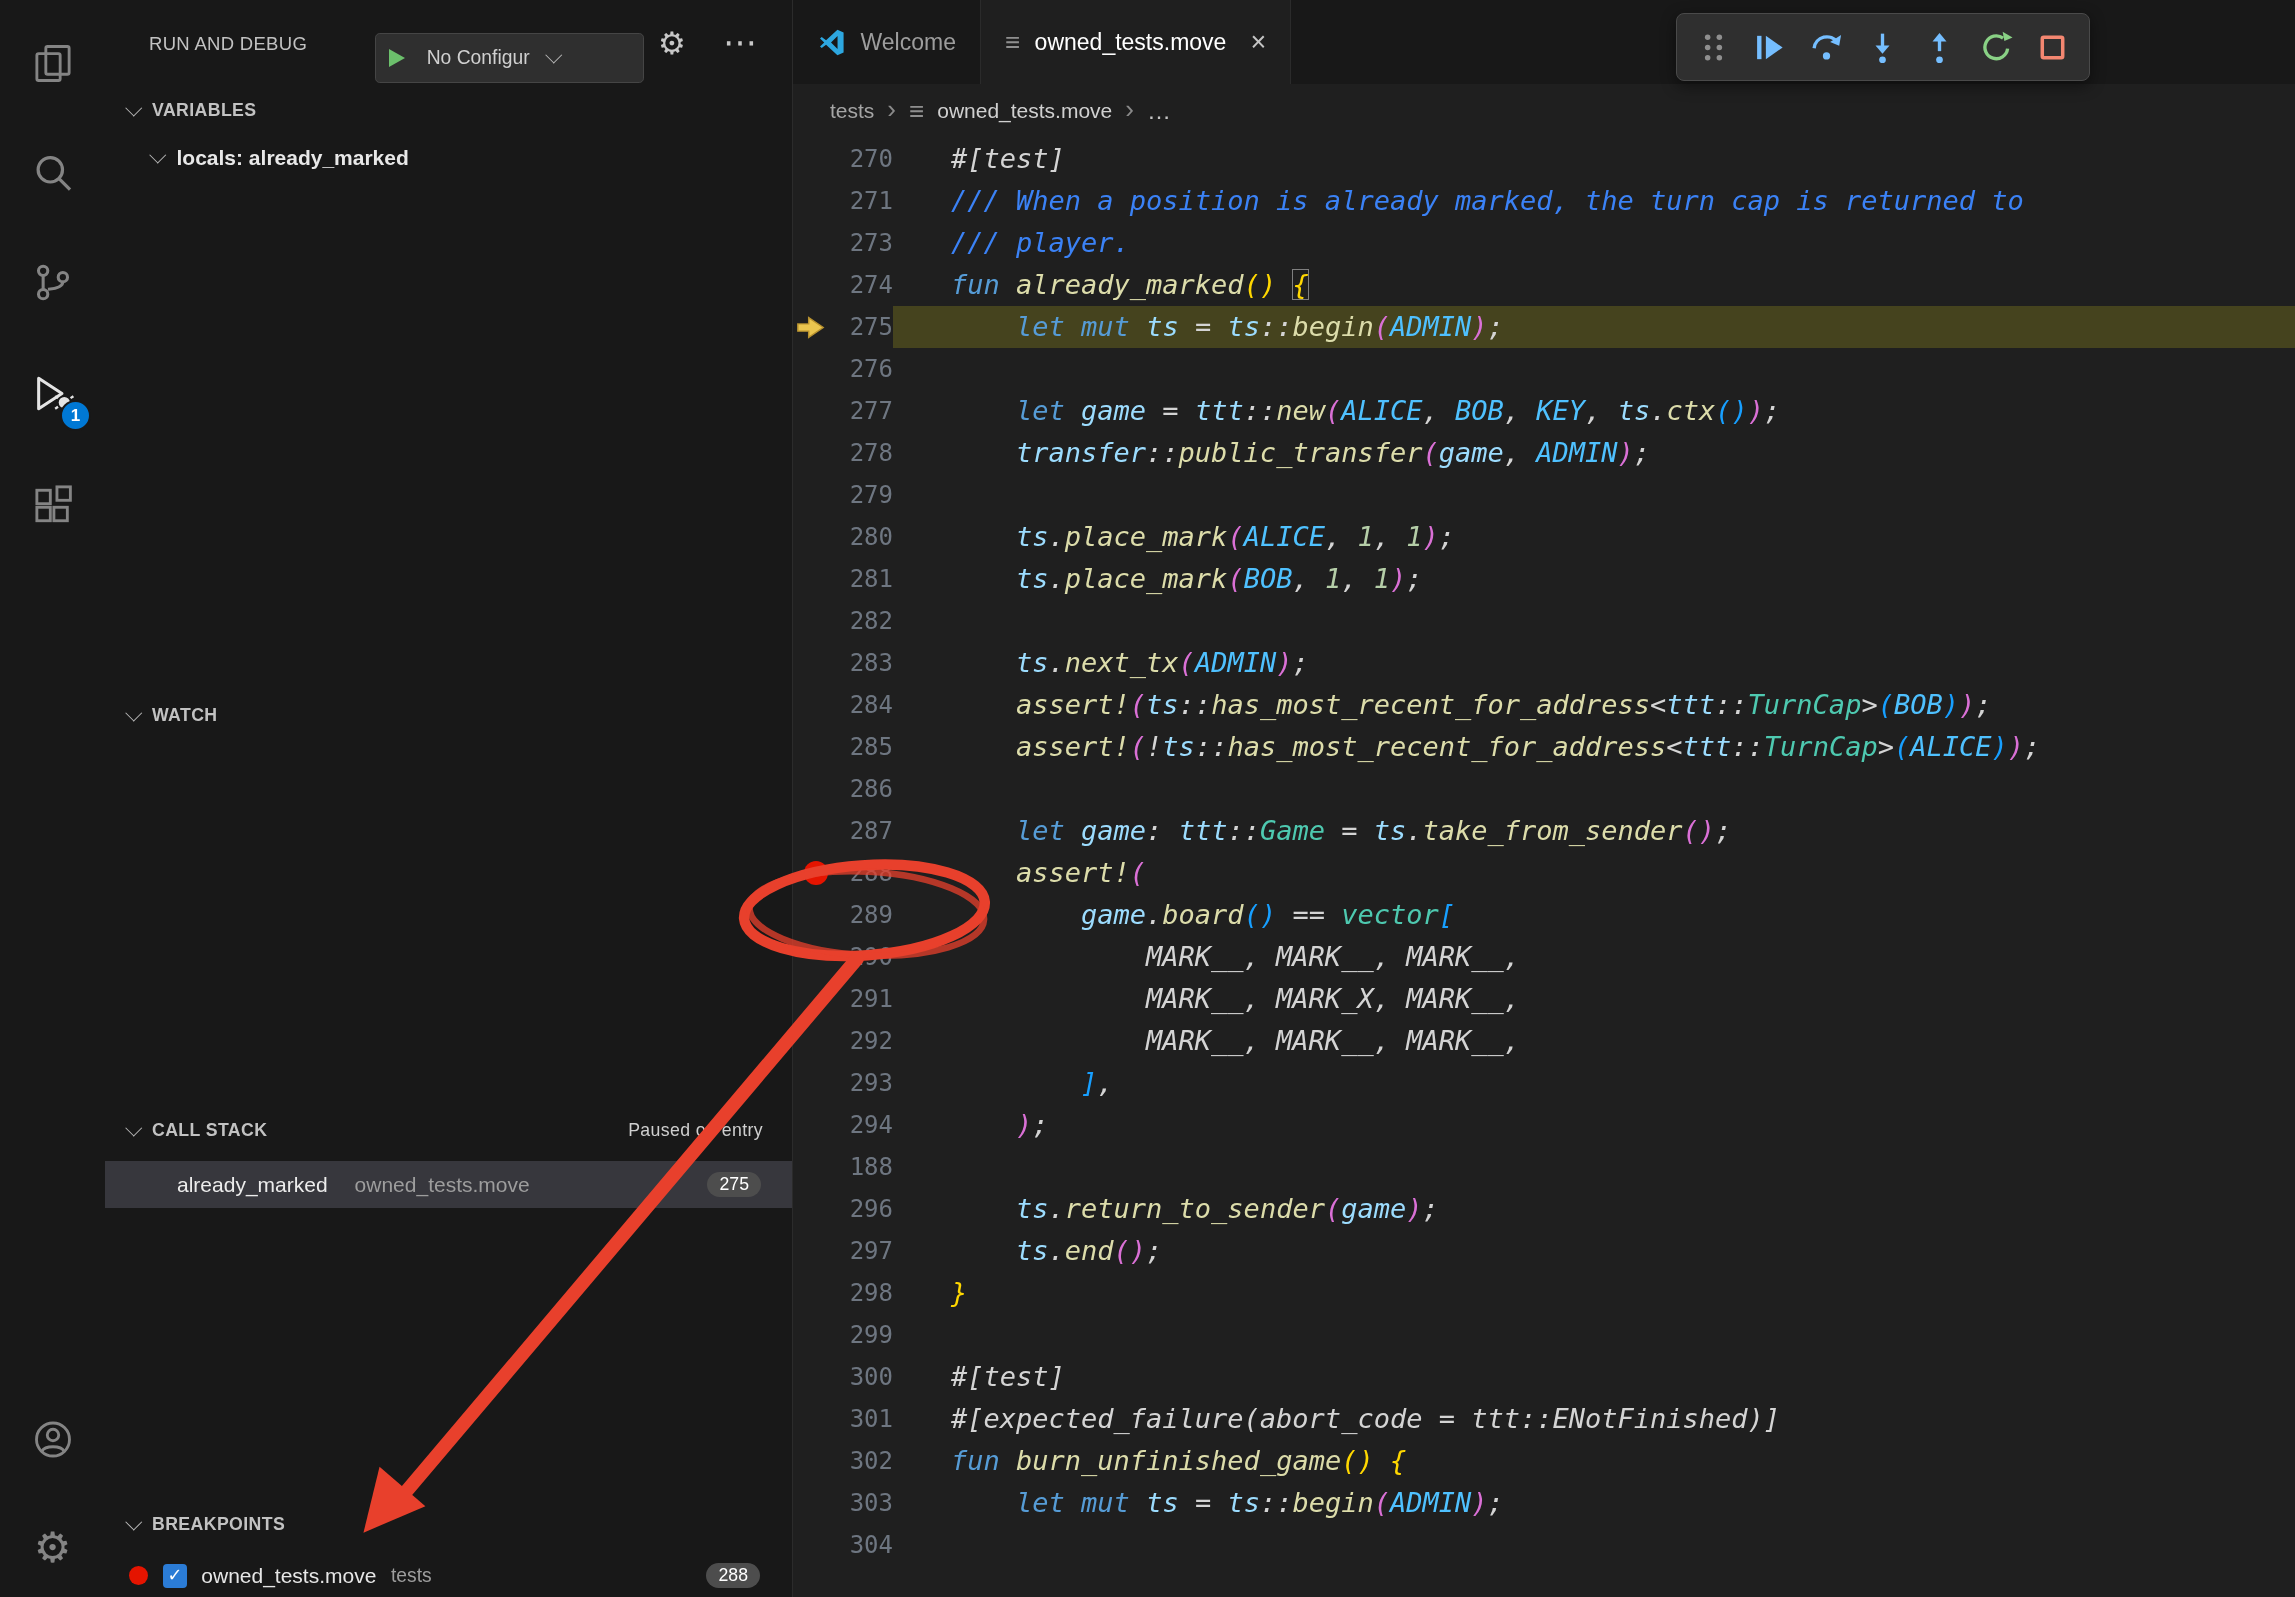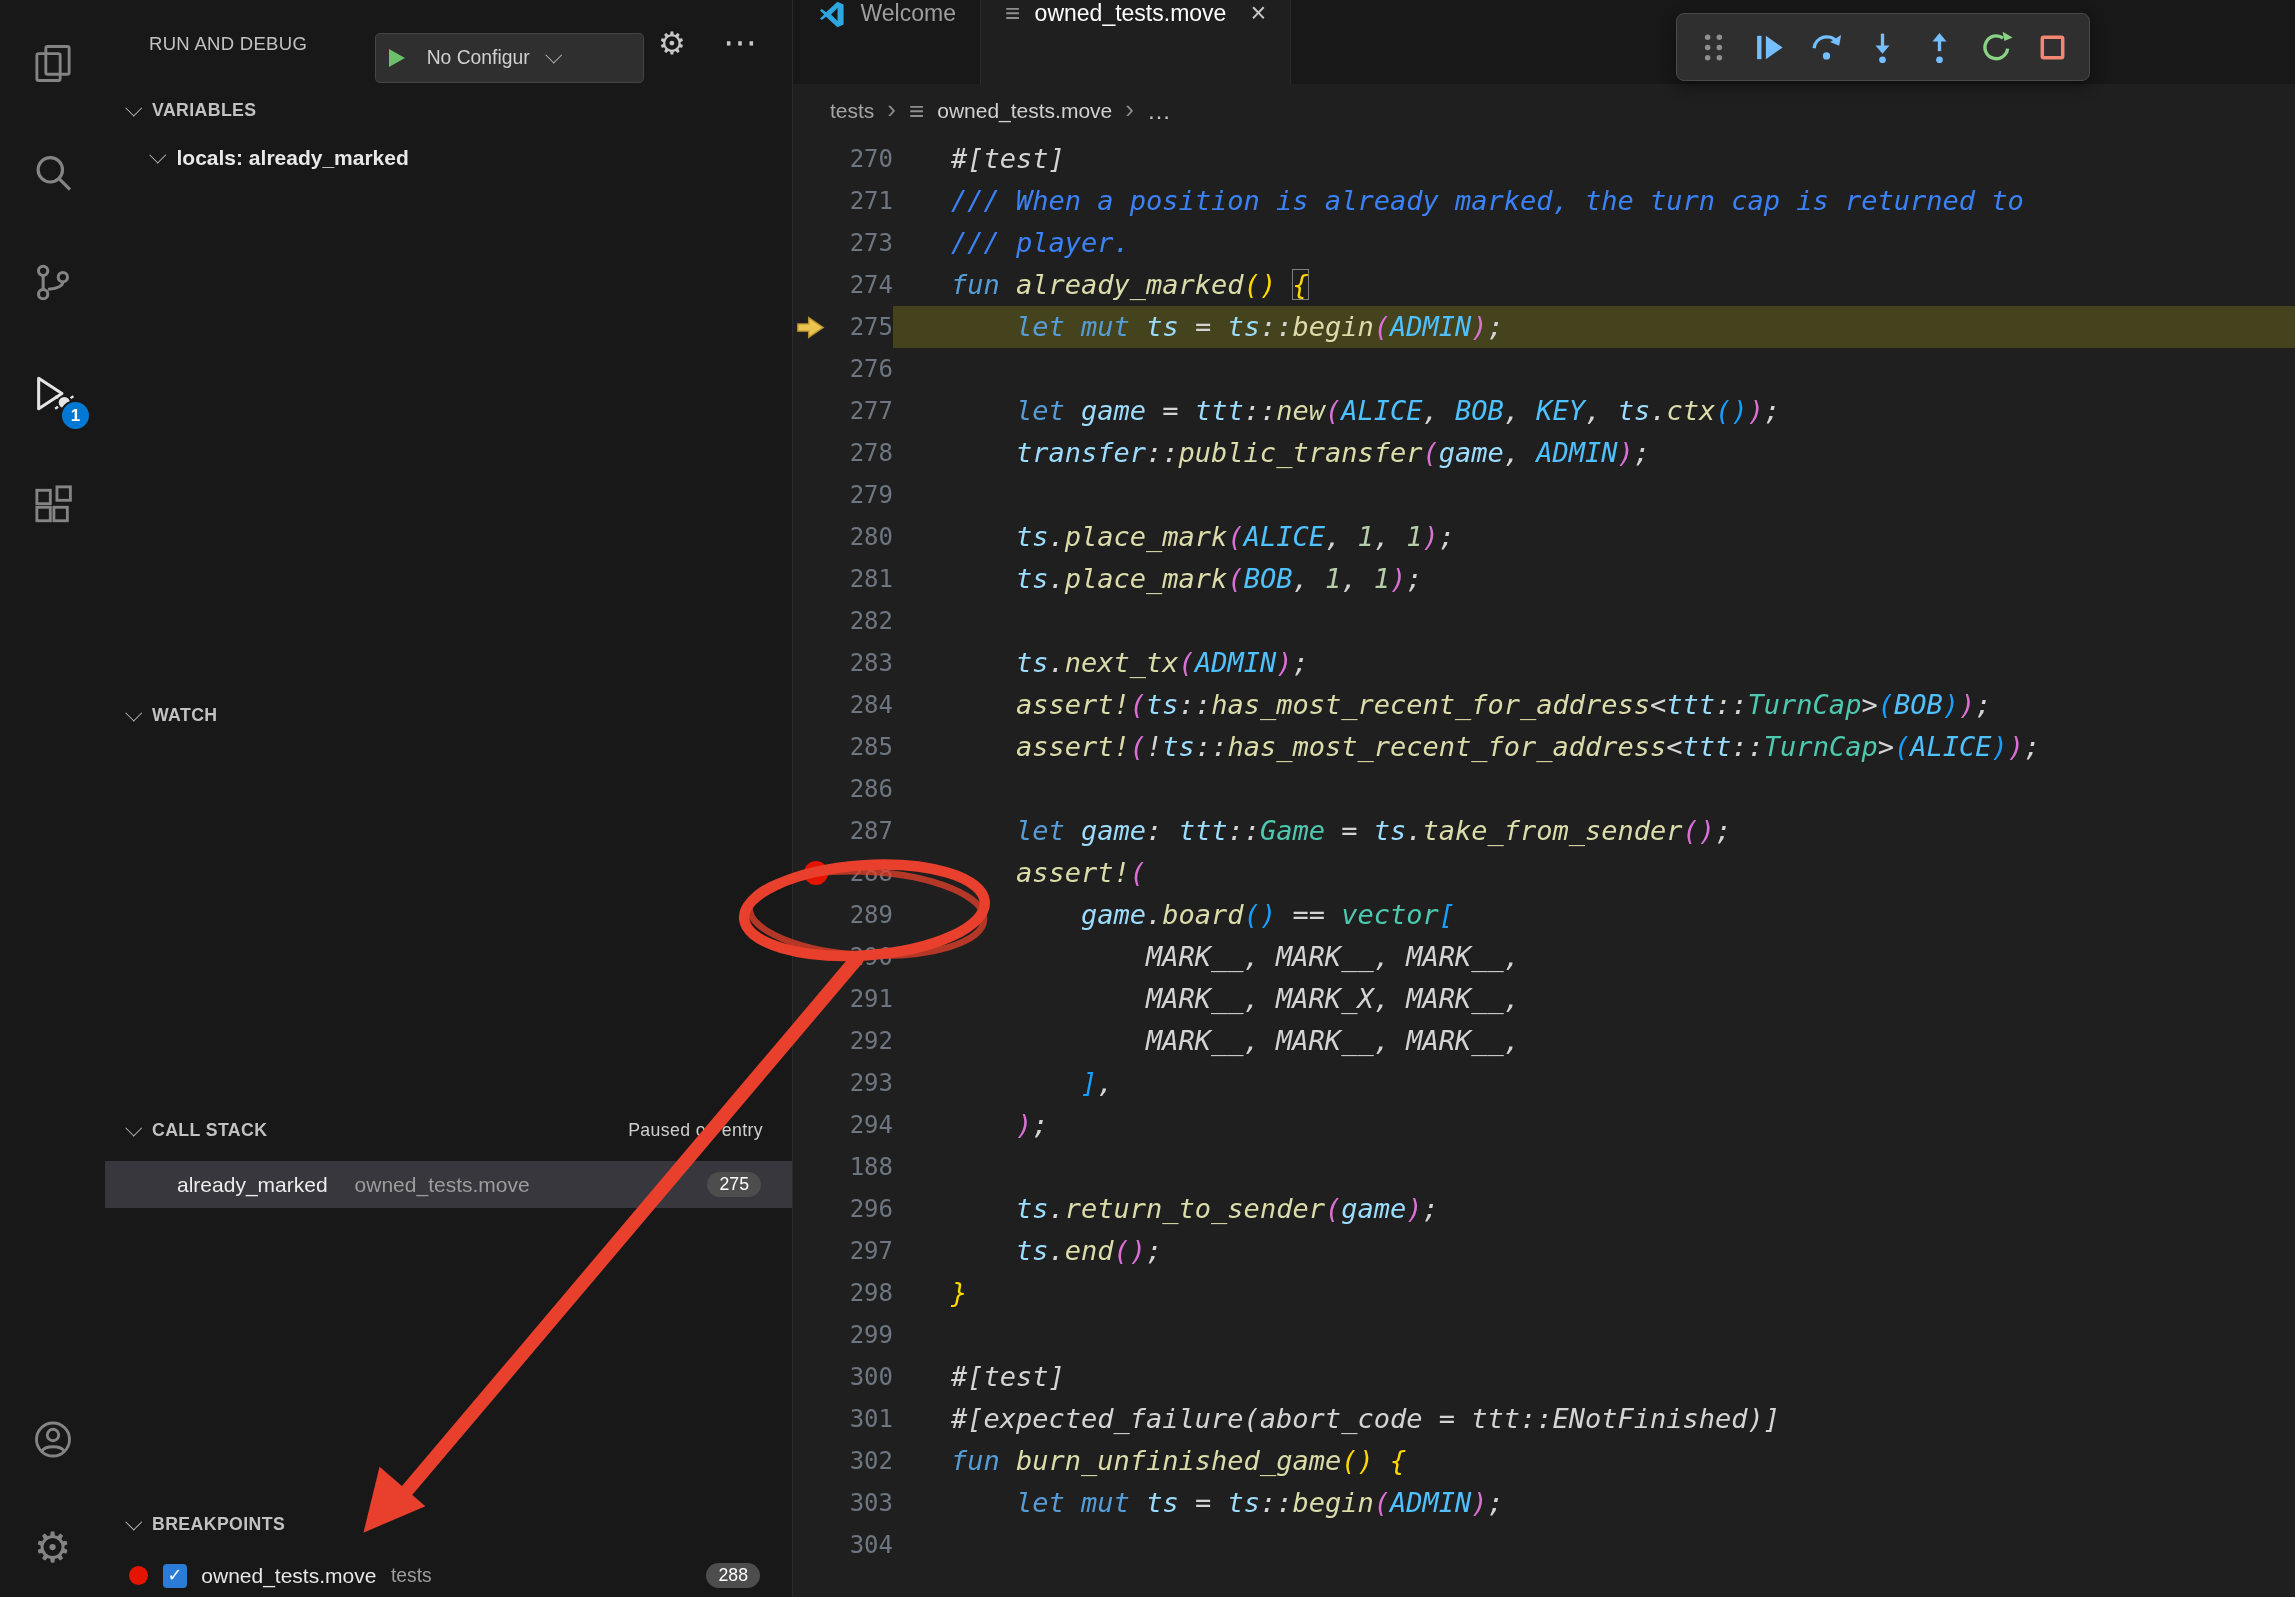--- a/index.html
+++ b/index.html
@@ -40,21 +40,21 @@
   .bp-row{position:absolute;top:1554px;left:0;right:0;height:43px;display:flex;align-items:center;gap:14.5px;
     padding-left:24px;font-size:21px;color:#e6e6e6;cursor:pointer;}
   .bp-dot-sm{width:19.3px;height:19.3px;border-radius:50%;background:#e51400;flex:none;}
   .checkbox{width:24px;height:24px;background:#2b7cd6;border-radius:4px;color:#fff;font-size:17.7px;
     display:flex;align-items:center;justify-content:center;flex:none;cursor:pointer;}
   .bp-dir{color:#9d9d9d;font-size:19.3px;}
   .bp-row .badge{margin-left:auto;margin-right:32px;}
   
   .editor{position:absolute;left:793px;top:0;right:0;bottom:0;background:#1f1f1f;}
   .tabstrip{position:absolute;top:0;left:0;right:0;height:84px;background:#181818;display:flex;border-bottom:0.8px solid #252526;box-sizing:content-box;}
-  .tab{display:flex;align-items:flex-start;gap:14.5px;padding:0 24px;font-size:23px;color:#9d9d9d;border-right:0.8px solid #2b2b2b;cursor:pointer;}
+  .tab{display:flex;align-items:center;gap:14.5px;padding:0 24px;font-size:23px;color:#9d9d9d;border-right:0.8px solid #2b2b2b;cursor:pointer;}
   .tab.active{background:#1f1f1f;color:#fff;height:84px;}
   .file-ico{color:#8f8f8f;font-size:26px;line-height:1;}
   .close-x{color:#c5c5c5;font-size:27px;margin-left:9.7px;line-height:1;cursor:pointer;}
   .breadcrumb{position:absolute;top:84px;left:0;right:0;height:54px;display:flex;align-items:center;gap:13px;
     padding-left:37px;font-size:21px;color:#a5a5a5;background:#1f1f1f;}
   .bc-sep{color:#8a8a8a;font-size:26px;margin-top:-3.2px;}
   .bc-file{color:#d0d0d0;}
   .bc-more{color:#c5c5c5;font-size:24px;cursor:pointer;}
   
   .dbg-toolbar{position:absolute;top:13px;left:883px;width:414px;height:68px;background:#2f2f2f;border:0.8px solid #4a4a4a;

